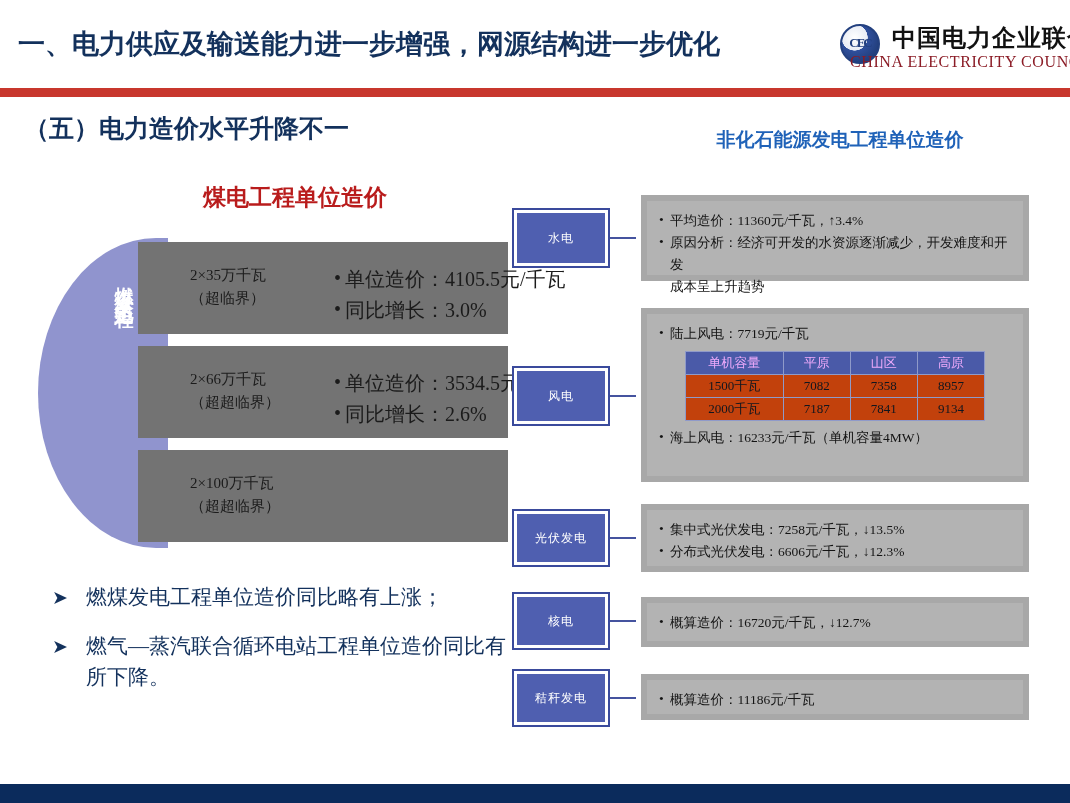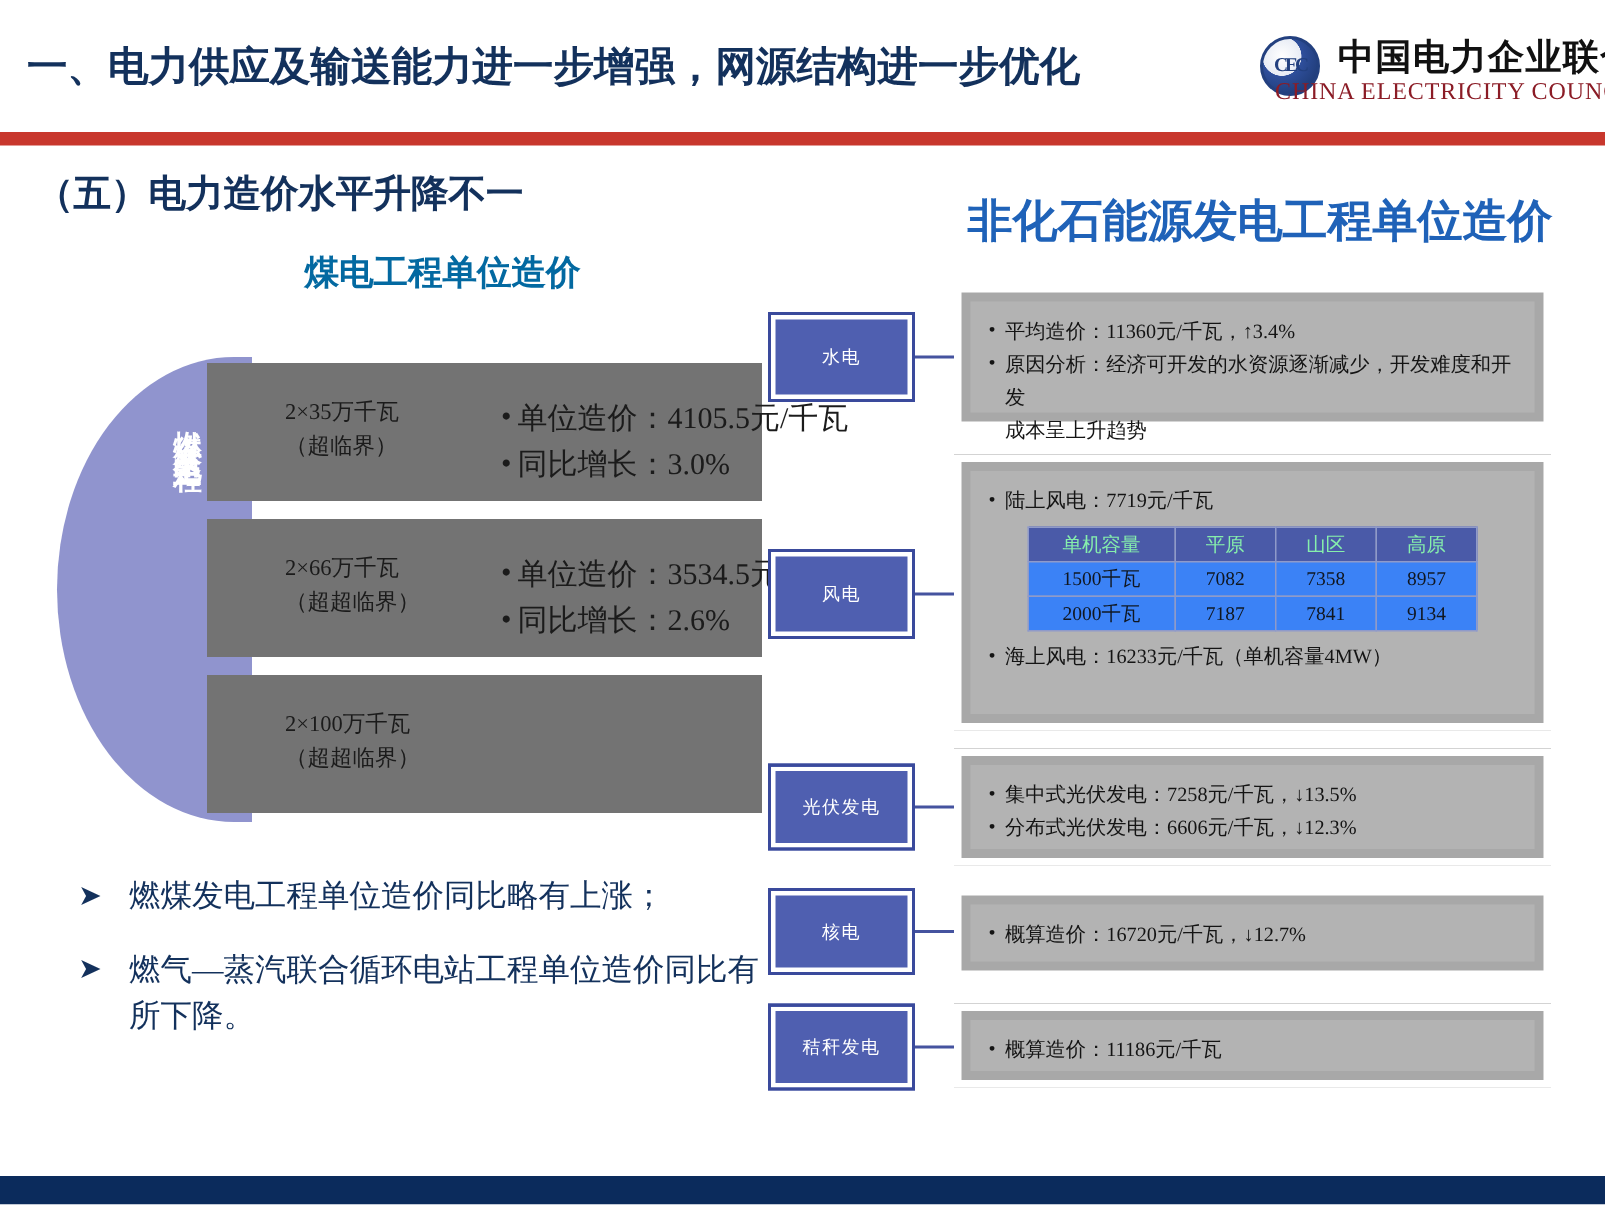--- a/index.html
+++ b/index.html
@@ -42,28 +42,28 @@
   }
   .red-bar{position:absolute;left:0;top:88px;width:1070px;height:9px;background:#c8372d;}
 
   
   .sec-title{
     position:absolute;left:24px;top:112px;
     font-family:"Liberation Sans","DejaVu Sans",sans-serif;
     font-weight:bold;font-size:25px;color:#13315c;white-space:nowrap;
   }
   .coal-title{
-    position:absolute;left:130px;top:166px;width:330px;text-align:center;
-    font-family:"Liberation Sans","DejaVu Sans",sans-serif;
-    font-weight:bold;font-size:23px;color:#0369a1;white-space:nowrap;
+    position:absolute;left:130px;top:182px;width:330px;text-align:center;
+    font-family:"Liberation Sans","DejaVu Sans",sans-serif;
+    font-weight:bold;font-size:23px;color:#b91c1c;white-space:nowrap;
   }
   .nf-title{
     position:absolute;left:620px;top:127px;width:440px;text-align:center;
     font-family:"Liberation Sans","DejaVu Sans",sans-serif;
-    font-weight:bold;font-size:30px;color:#1f62b8;white-space:nowrap;
+    font-weight:bold;font-size:19px;color:#1f62b8;white-space:nowrap;
   }
 
   
   .coal-wrap{position:absolute;left:38px;top:238px;width:470px;height:310px;}
   .coal-dome{
     position:absolute;left:0px;top:0px;width:130px;height:310px;
     background:#9094ce;
     border-top-left-radius:118px 155px;
     border-bottom-left-radius:118px 155px;
   }
@@ -132,25 +132,25 @@
   .pbul:before{content:"•";position:absolute;left:0;top:-1px;}
   .pbul.wrap{white-space:normal;}
   .pbul .ind{display:block;padding-left:0;}
 
   
   table.wind{
     border-collapse:collapse;margin:6px 0 6px 26px;width:300px;
     font-size:13px;
   }
   table.wind th{
-    background:#4a5aa8;color:#86efac;font-weight:normal;
+    background:#4a5aa8;color:#f0abfc;font-weight:normal;
     border:1px solid #8f9ac9;padding:2px 4px;text-align:center;
   }
   table.wind td{
-    background:#3b82f6;color:#10161f;
+    background:#c2410c;color:#10161f;
     border:1px solid #8f9ac9;padding:2px 15px;text-align:center;
   }
 
   
   .footer-bar{position:absolute;left:0;top:784px;width:1070px;height:19px;background:#0b2b5c;}
 </style>
 </head>
 <body>
 
 <div class="slide">

